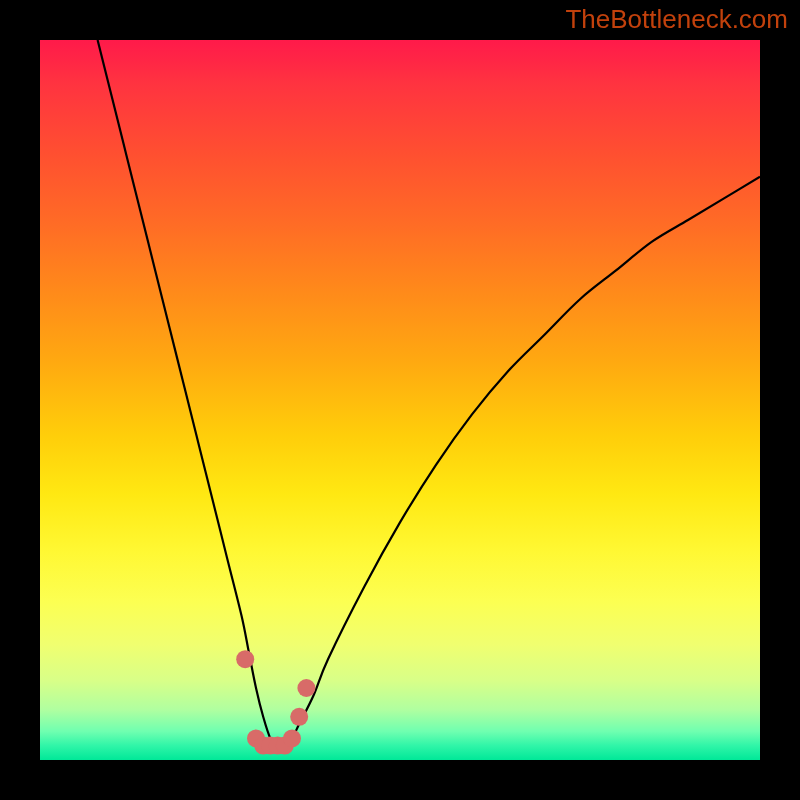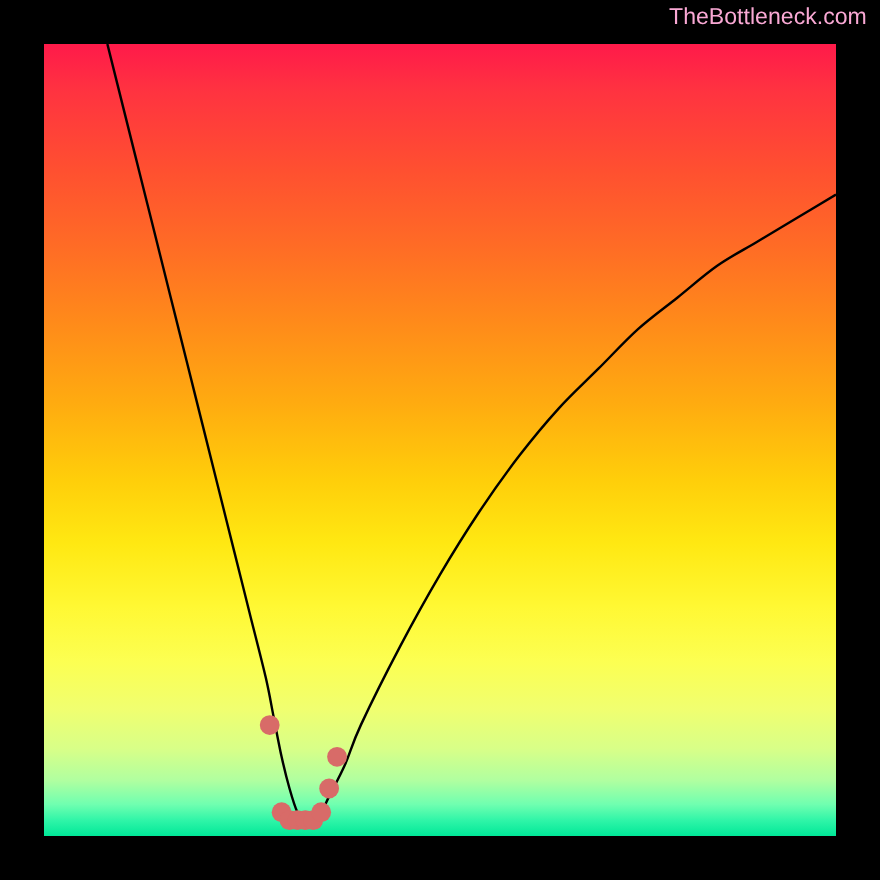--- a/index.html
+++ b/index.html
@@ -9,22 +9,22 @@
     height: 800px;
     background: #000;
     position: relative;
     overflow: hidden;
     font-family: Arial, sans-serif;
   }
   .watermark {
     position: absolute;
     top: 4px;
     right: 12px;
-    color: #f9a8d4;
-    font-size: 21px;
+    color: #c2410c;
+    font-size: 26px;
     z-index: 10;
     font-weight: 400;
   }
   .plot-area {
     position: absolute;
     left: 40px;
     top: 40px;
     width: 720px;
     height: 720px;
     overflow: hidden;

